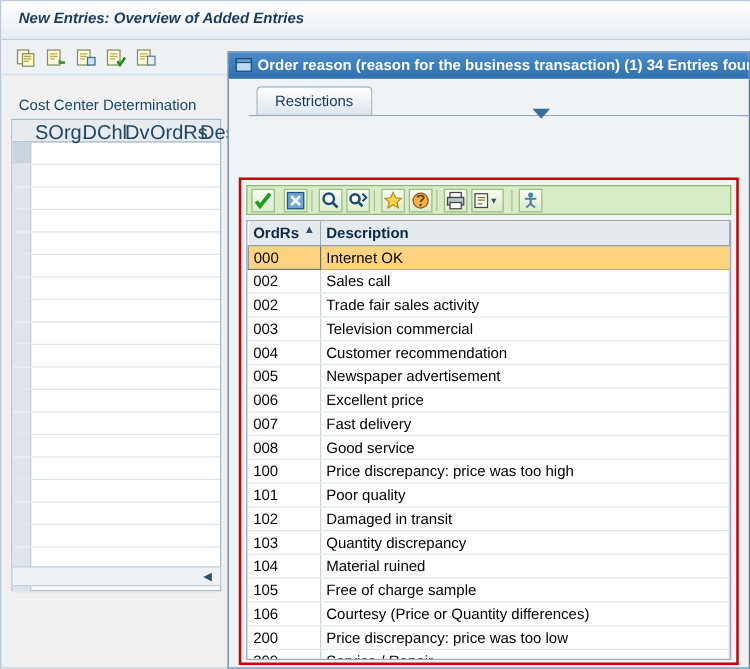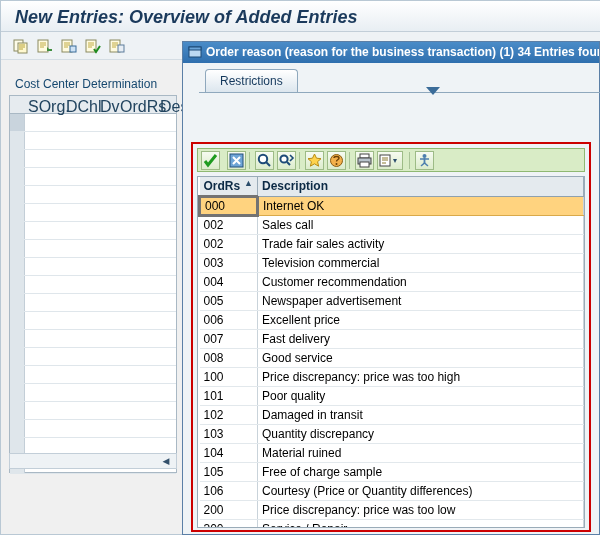--- a/index.html
+++ b/index.html
@@ -30,21 +30,21 @@
     position: absolute;
     left: 0; top: 0;
     width: 600px; height: 31px;
     background: linear-gradient(#ffffff, #e8eef3);
     border-bottom: 1px solid #c2ced8;
     box-sizing: border-box;
   }
   #bg-title .t {
     position: absolute;
     left: 14px; top: 6px;
-    font-size: 18px;
+    font-size: 12px;
     font-style: italic;
     font-weight: bold;
     color: #1b3a5c;
     white-space: nowrap;
   }
 
   
   #bg-toolbar {
     position: absolute;
     left: 0; top: 31px;
@@ -279,21 +279,21 @@
     padding: 0 4px;
     white-space: nowrap;
     overflow: hidden;
     box-sizing: border-box;
   }
   table.grid tr.selected td {
     background: #ffd37f;
     border-bottom: 1px solid #d9a94a;
   }
   table.grid tr.selected td.key {
-    border: 3px solid #737373;
+    border: 1px solid #737373;
   }
   col.c-key { width: 58px; }
   col.c-desc { width: auto; }
 </style>
 </head>
 <body>
 
 <div id="bg-window">
 
   <div id="bg-title">

